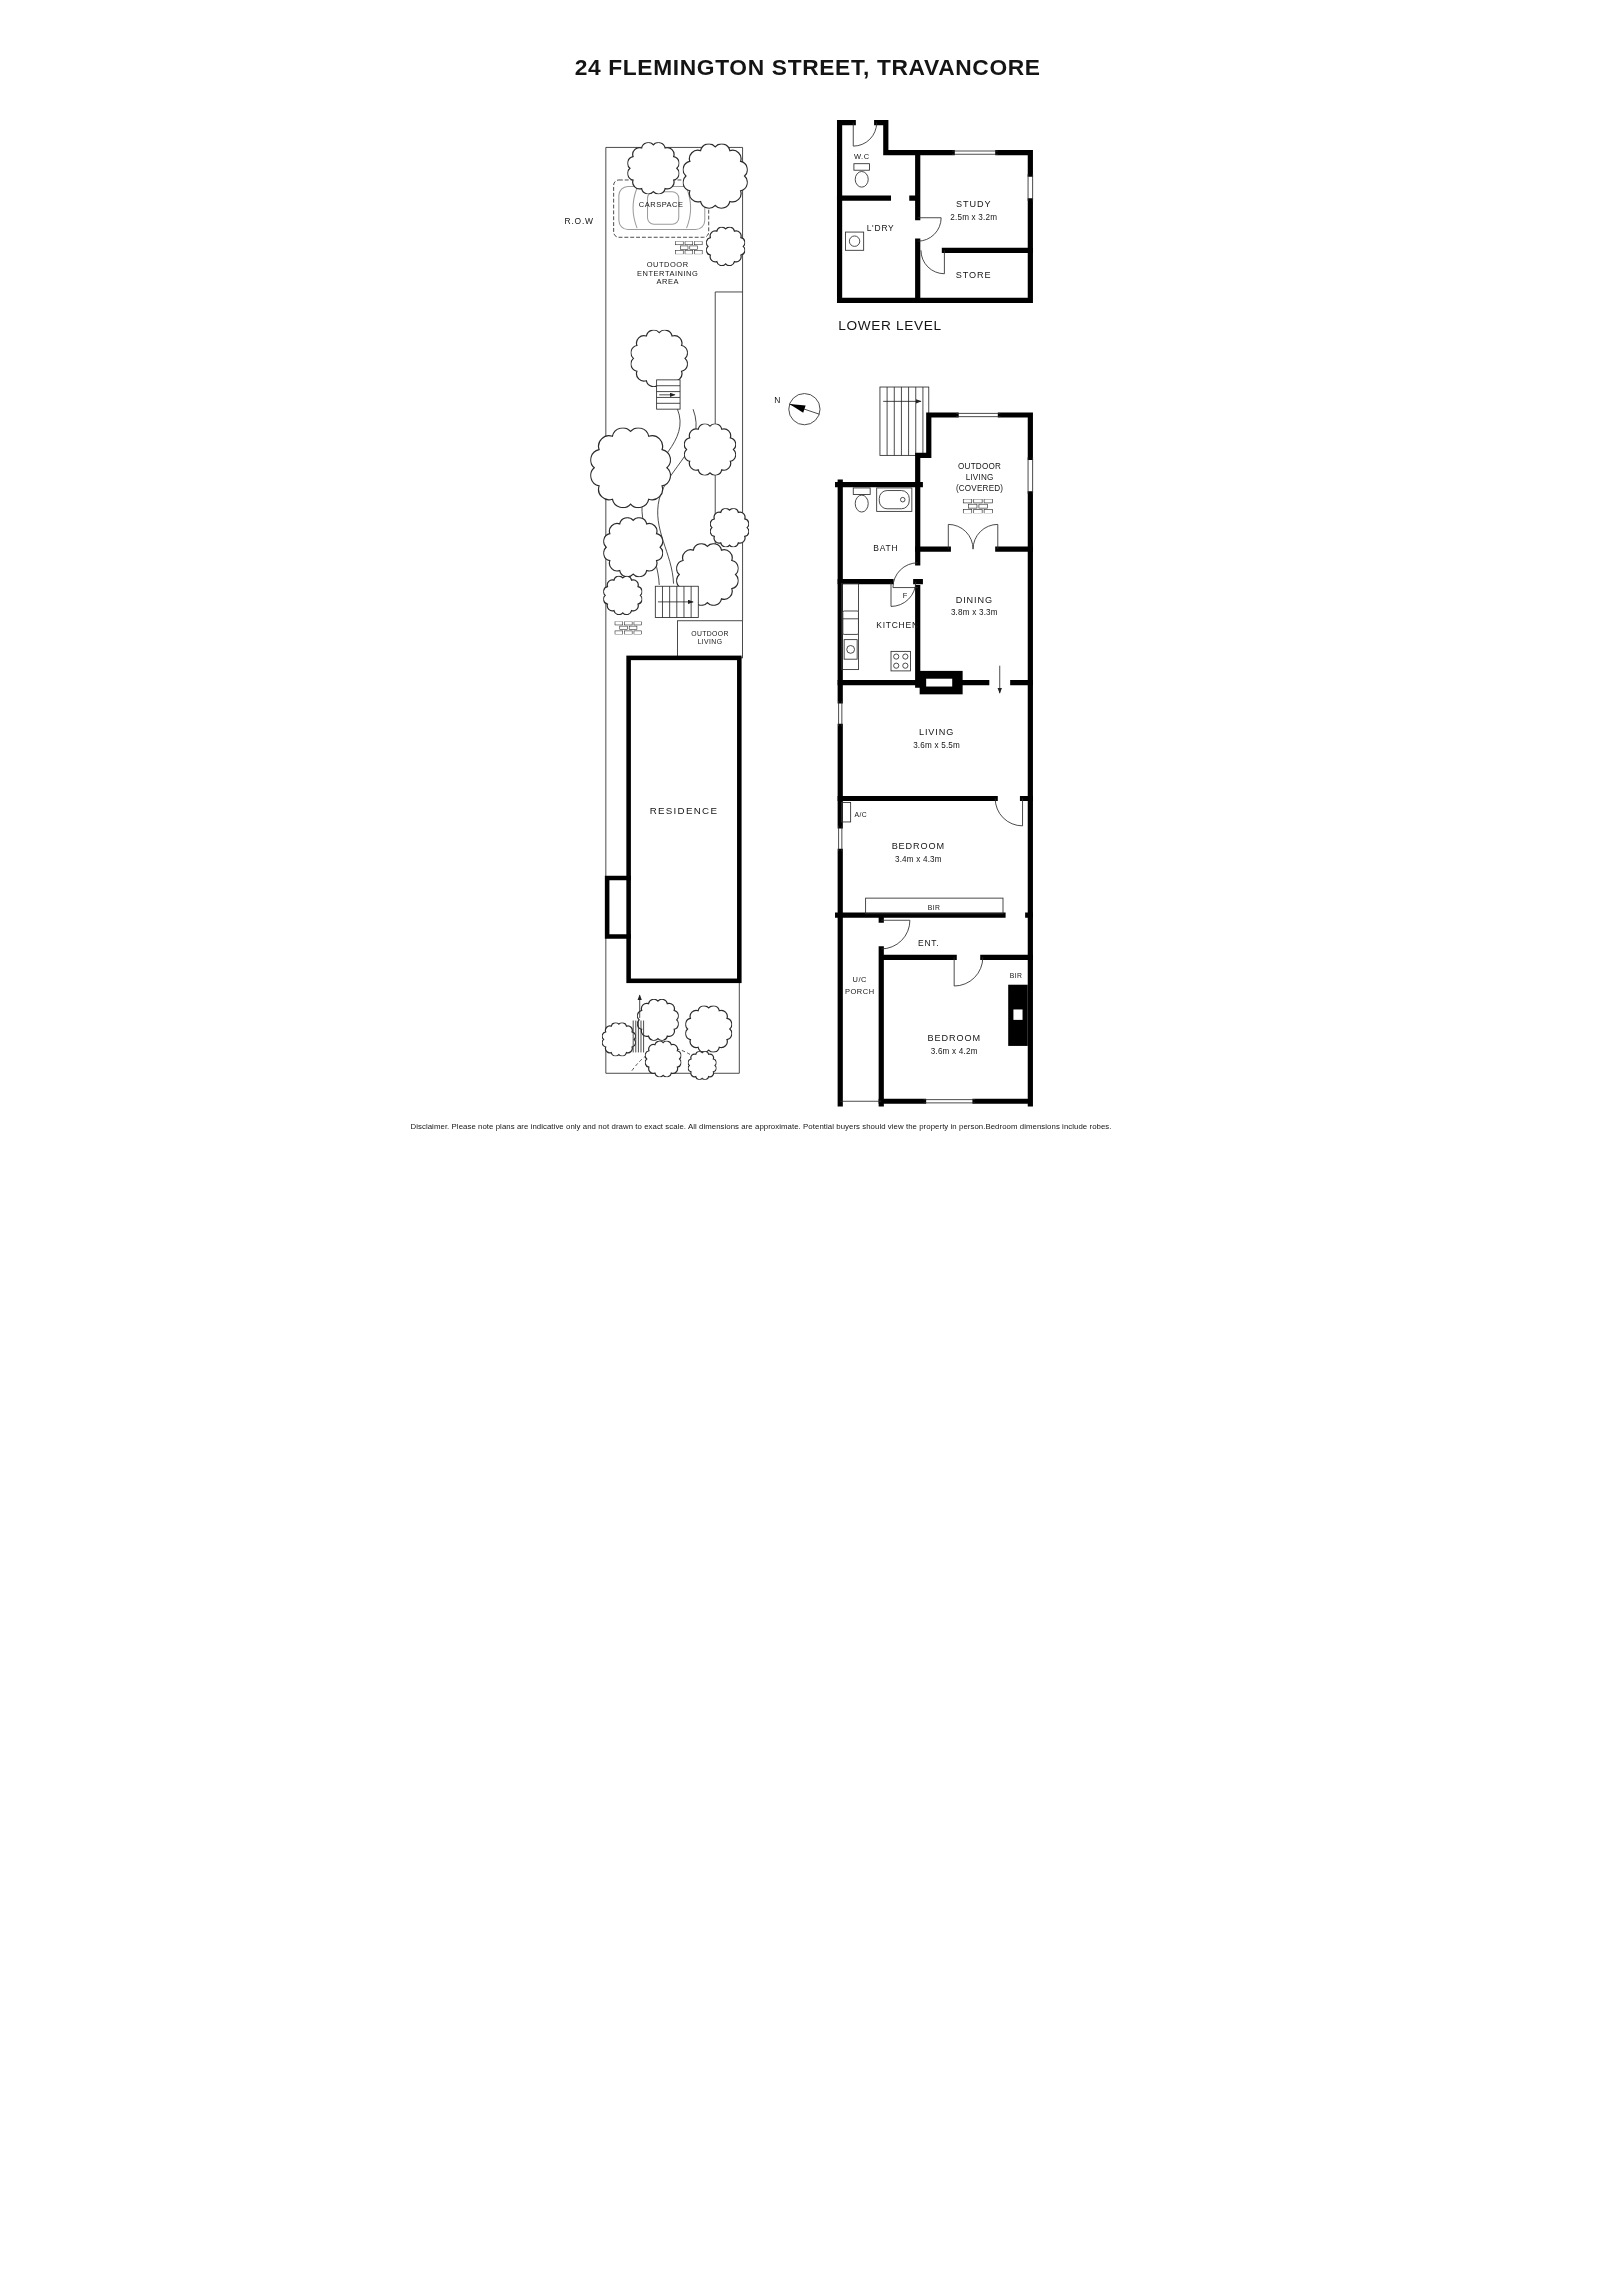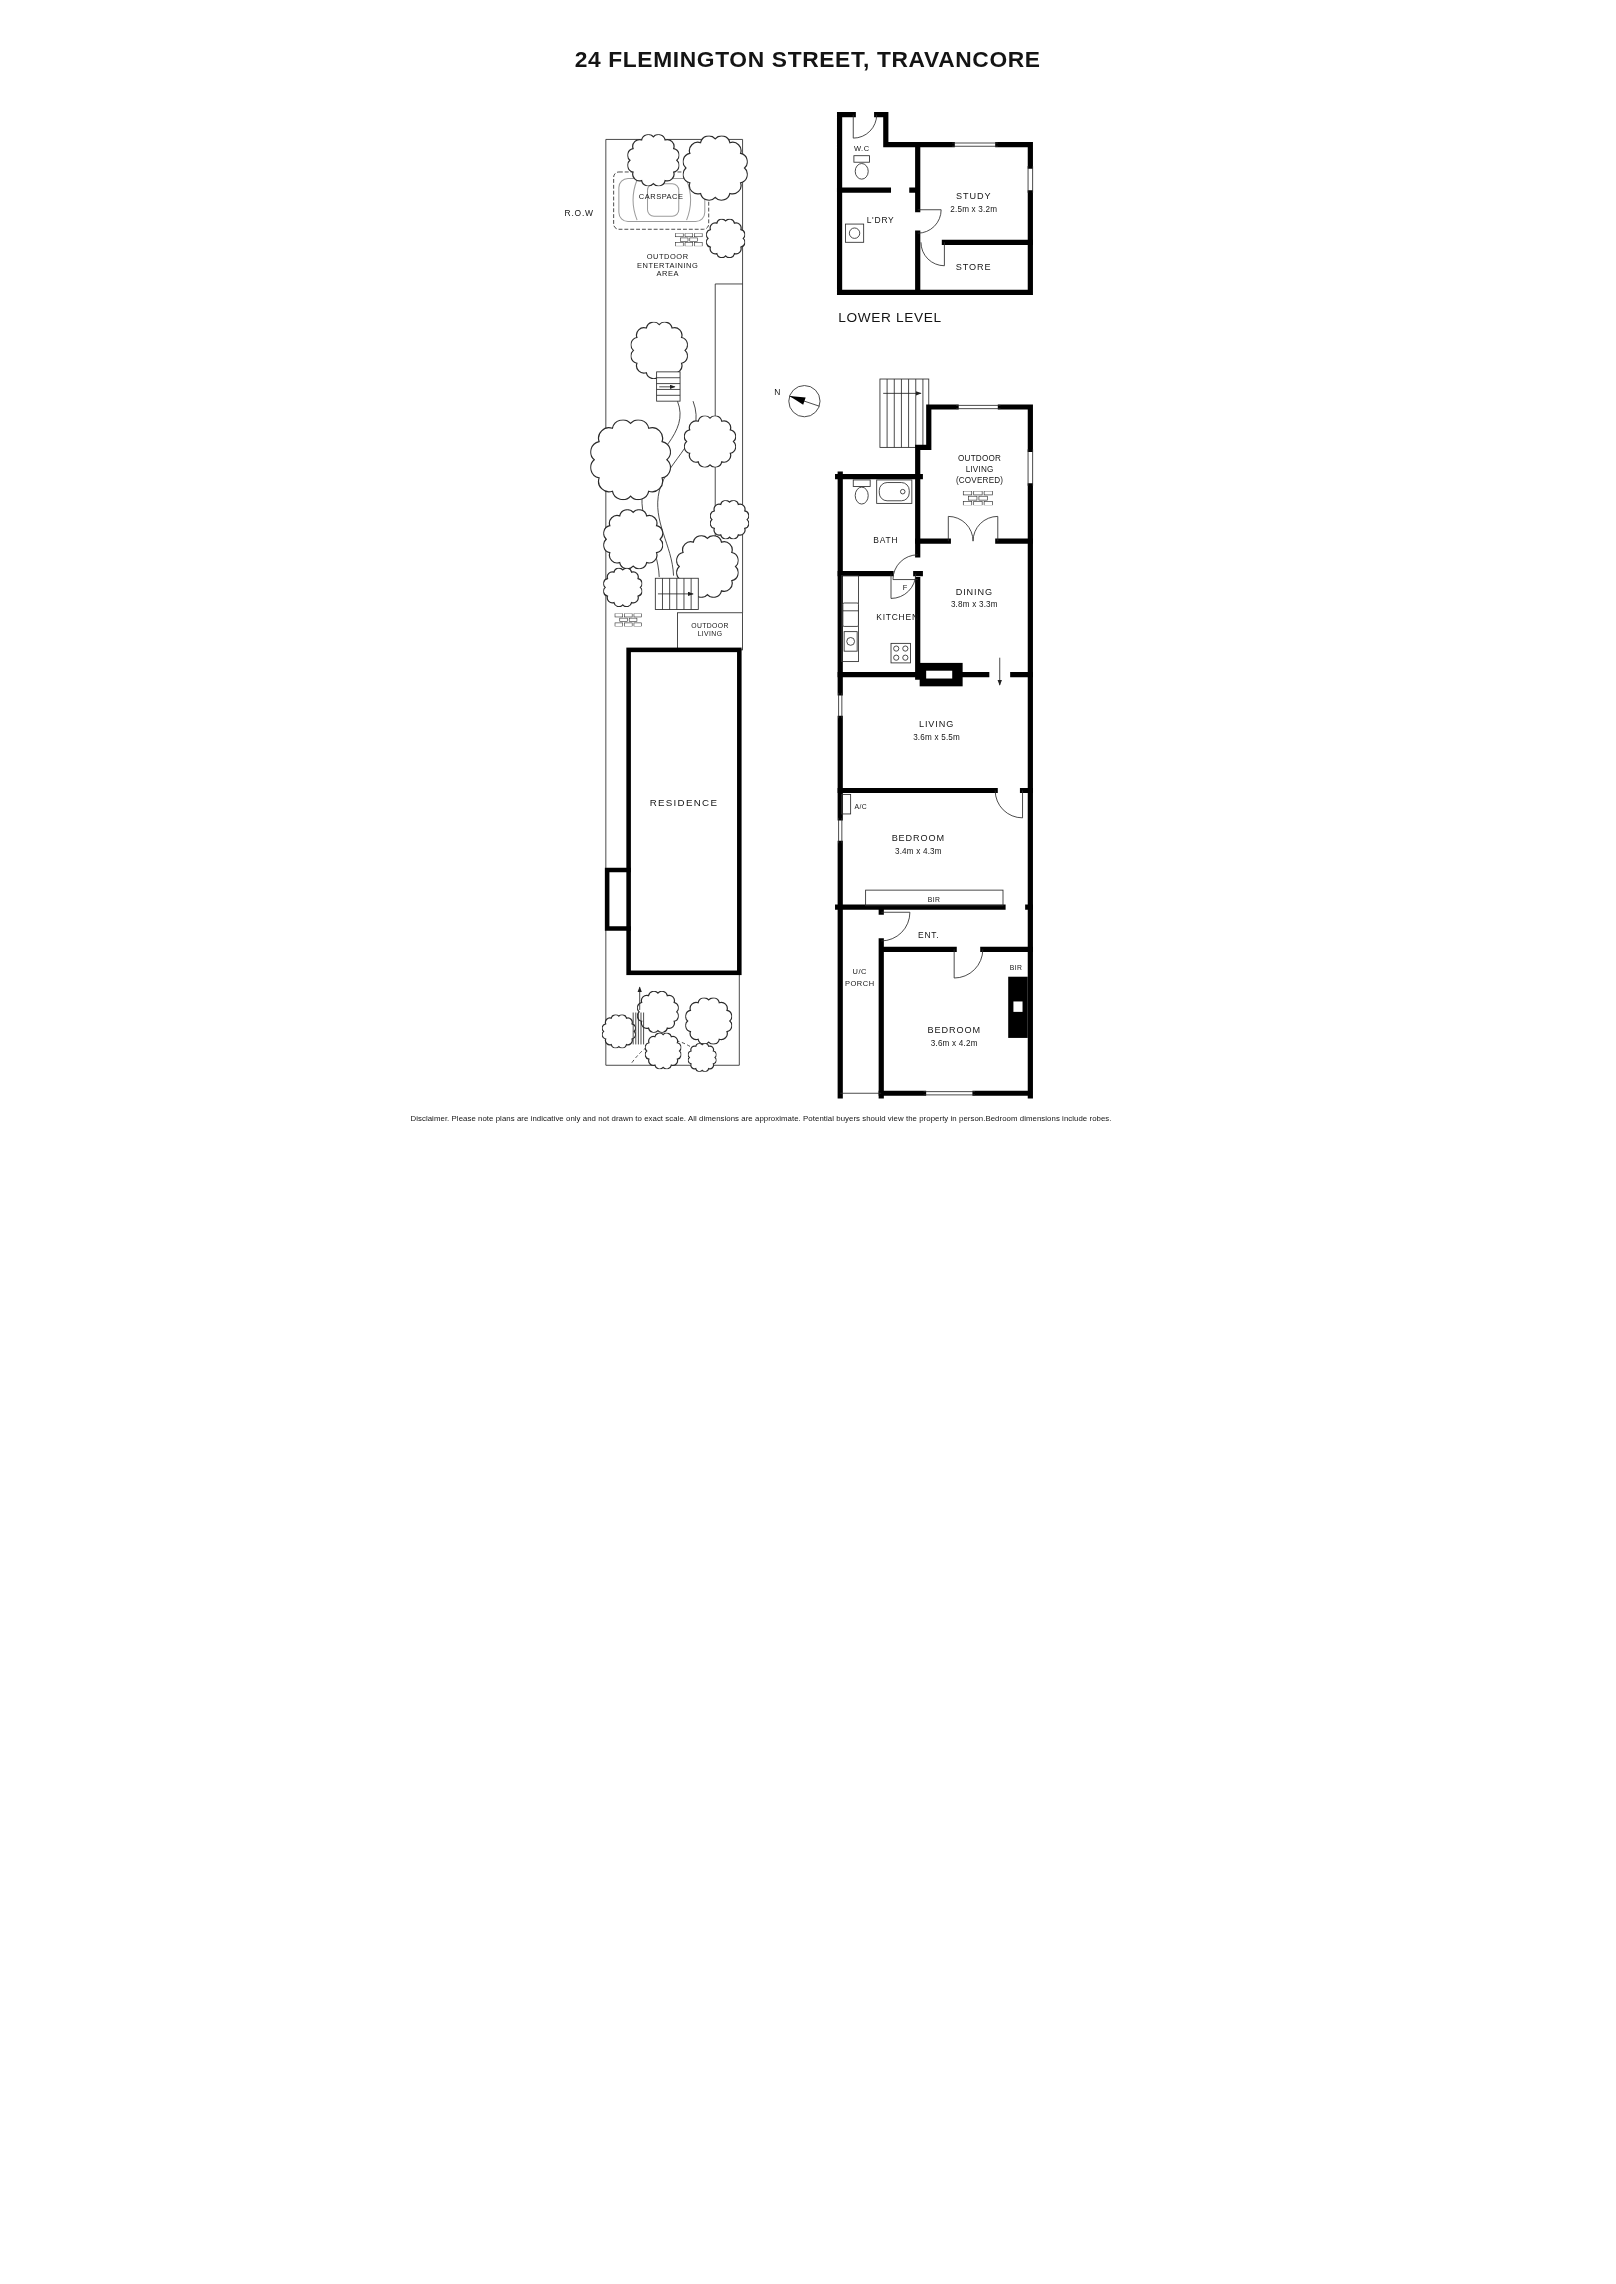--- a/index.html
+++ b/index.html
@@ -1,16 +1,16 @@
 <!DOCTYPE html>
 <html style="font-size:10.4px"><head>
 <meta charset="utf-8">
 <style>
   html,body{margin:0;padding:0;background:#fff;}
-  .page{position:relative;width:808px;height:1142px;background:#fff;margin:4px auto;
+  .page{position:relative;width:808px;height:1142px;background:#fff;margin:12px auto;
         font-family:"Liberation Sans",sans-serif;}
   svg{display:block;}
   text{fill:#141414;font-family:"Liberation Sans",sans-serif;}
   .title{font-size:35px;font-weight:bold;letter-spacing:1px;}
   .heading{font-size:21px;letter-spacing:1px;}
   .lbl{font-size:14px;letter-spacing:1.4px;}
   .lbl13{font-size:13px;letter-spacing:1.2px;}
   .dim{font-size:12.5px;letter-spacing:.3px;}
   .sm{font-size:11.5px;letter-spacing:.8px;}
   .xs{font-size:10.5px;letter-spacing:.6px;}

